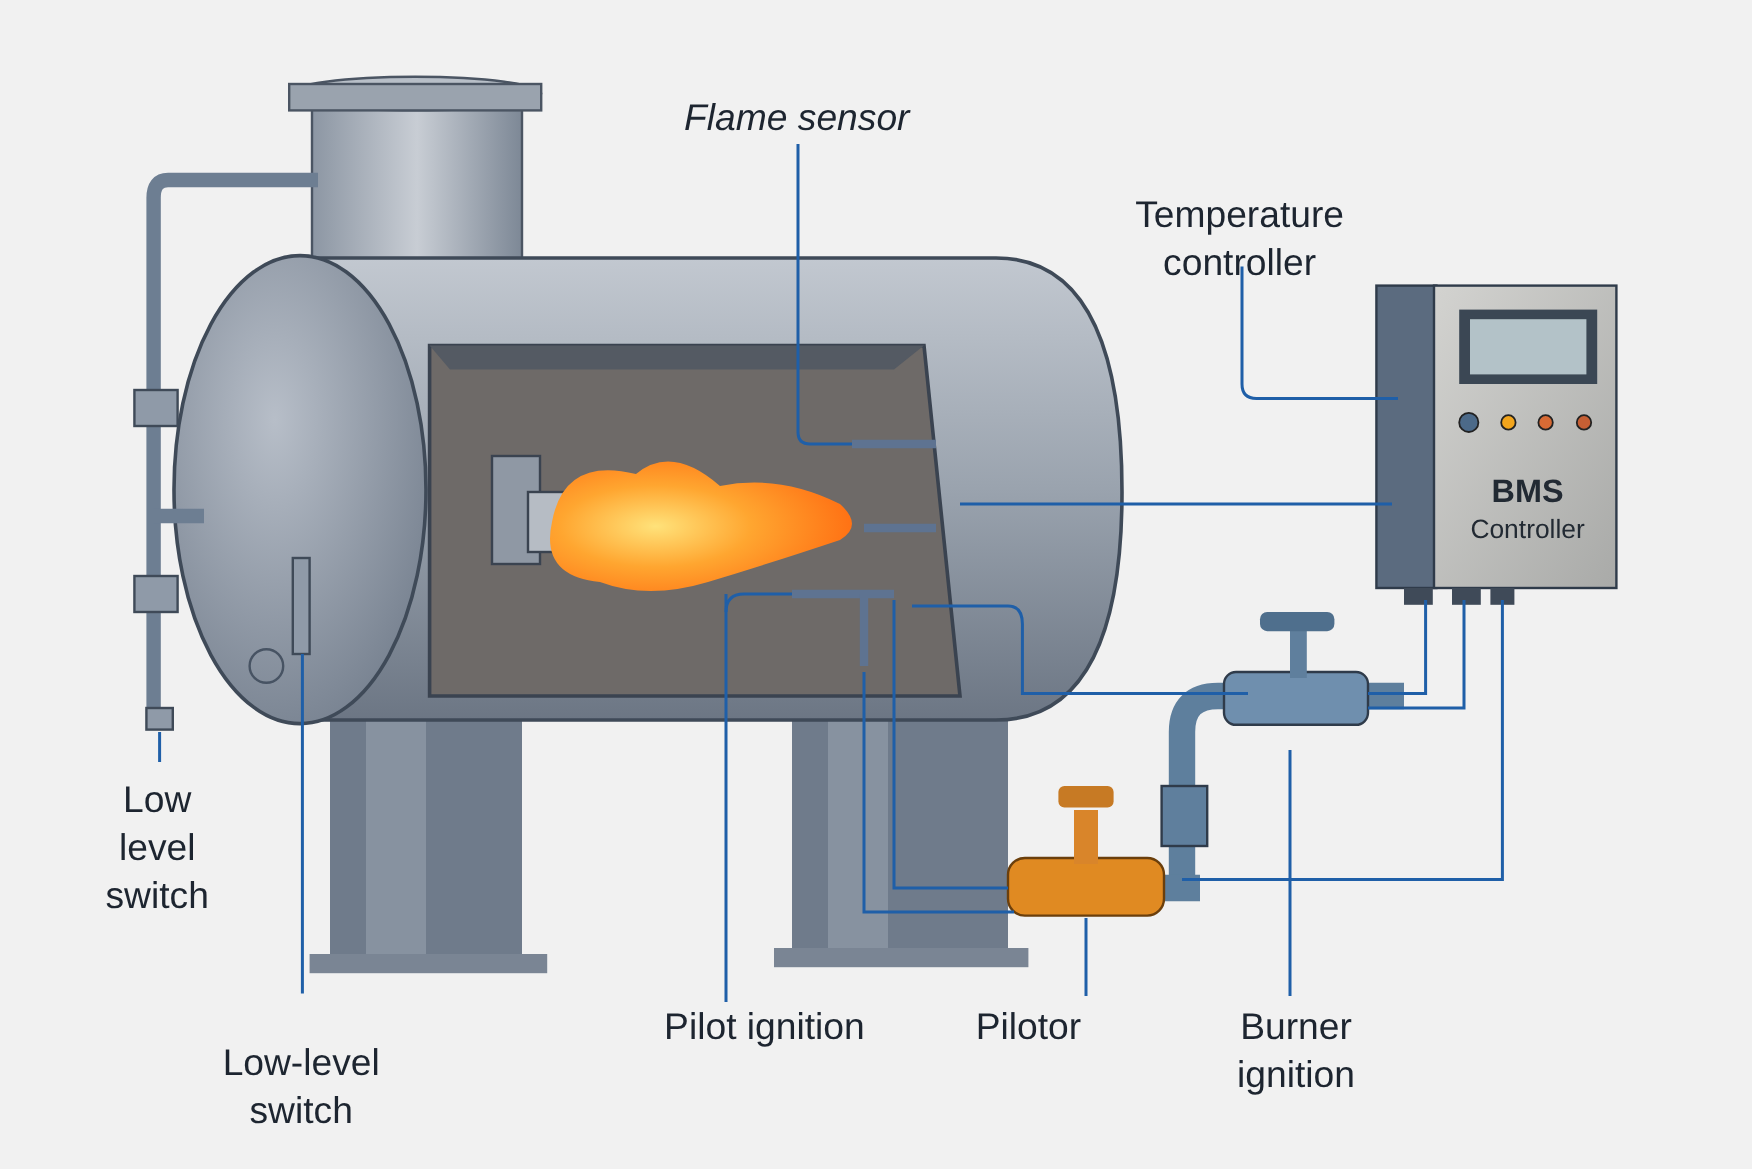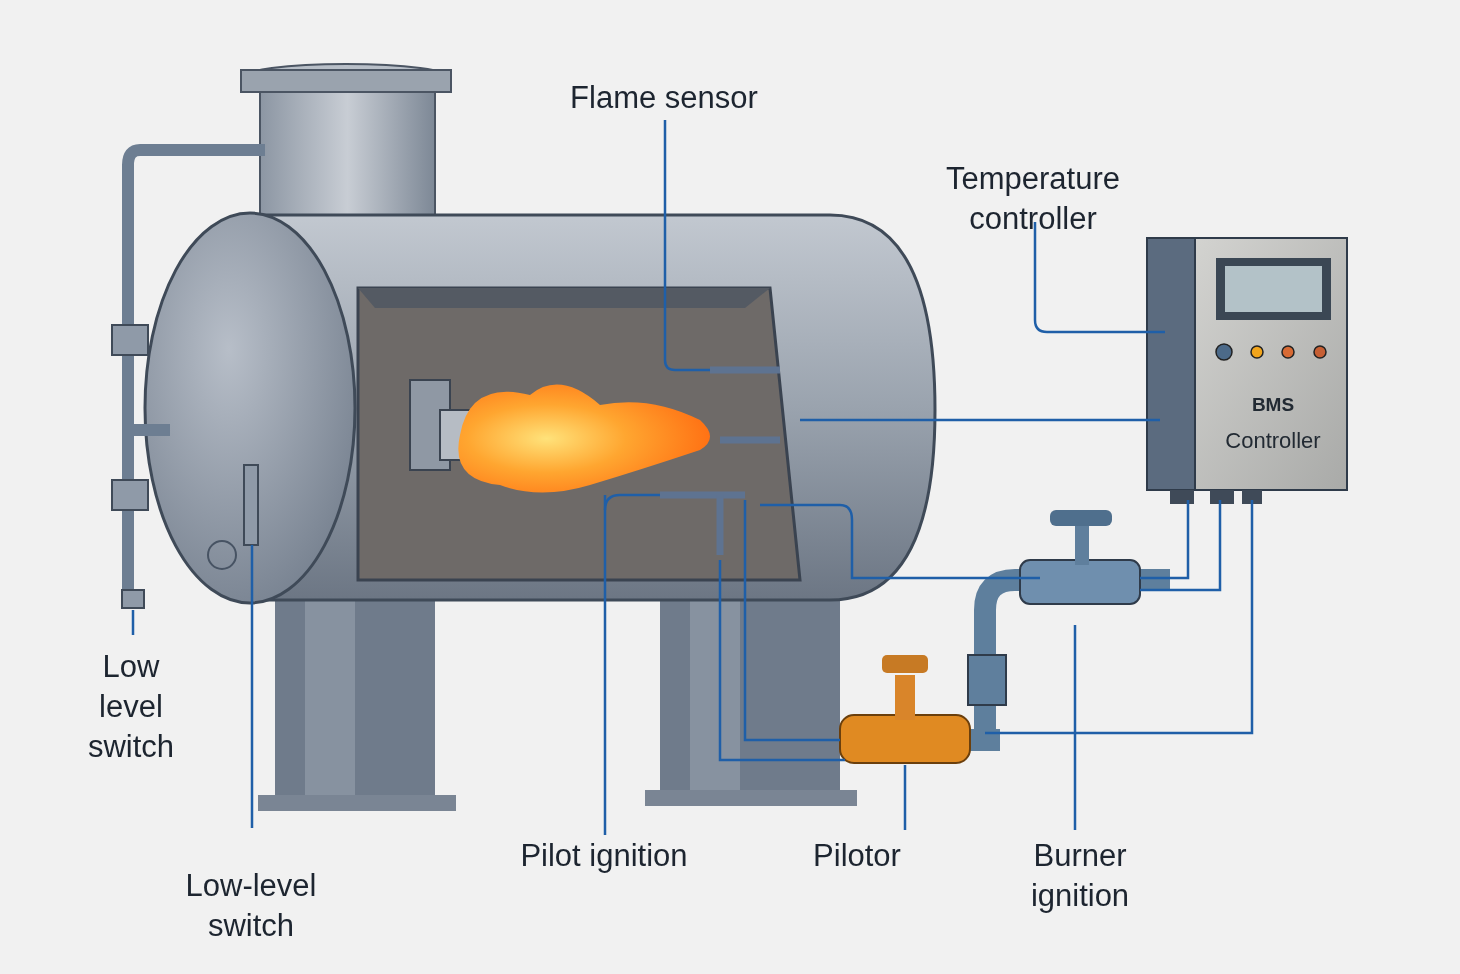--- a/index.html
+++ b/index.html
@@ -124,34 +124,34 @@
     <path d="M252 545 L252 828"></path>
     <path d="M605 495 L605 835"></path>
     <path d="M660 495 L620 495 Q605 495 605 510"></path>
     <path d="M745 500 L745 740 L840 740"></path>
     <path d="M720 560 L720 760 L845 760"></path>
     <path d="M905 765 L905 830"></path>
     <path d="M1075 625 L1075 830"></path>
   </g>
 </svg>
 
-<div class="lbl" style="left:664px;top:78px;">Flame sensor</div>
+<div class="lbl" style="left:664px;top:78px;font-style:italic;">Flame sensor</div>
 <div class="lbl" style="left:1033px;top:135px;margin-top:24px;">
   <div>Temperature</div>
   <div>controller</div>
 </div>
 <div class="lbl" style="left:131px;top:647px;">
   <div>Low</div>
   <div>level</div>
   <div>switch</div>
 </div>
 <div class="lbl" style="left:251px;top:866px;">
   <div>Low-level</div>
   <div>switch</div>
 </div>
-<div class="lbl" style="left:604px;top:836px;">Pilot ignition</div>
+<div class="lbl" style="left:637px;top:836px;">Pilot ignition</div>
 <div class="lbl" style="left:857px;top:836px;">Pilotor</div>
 <div class="lbl" style="left:1080px;top:836px;">
   <div>Burner</div>
   <div>ignition</div>
 </div>
-<div class="bms" style="left:1273px;top:394px;font-size:19px;">BMS</div>
+<div class="bms" style="left:1273px;top:394px;font-size:27px;">BMS</div>
 <div class="bms" style="left:1273px;top:428px;font-size:22px;font-weight:normal;">Controller</div>
 
 </body></html>

